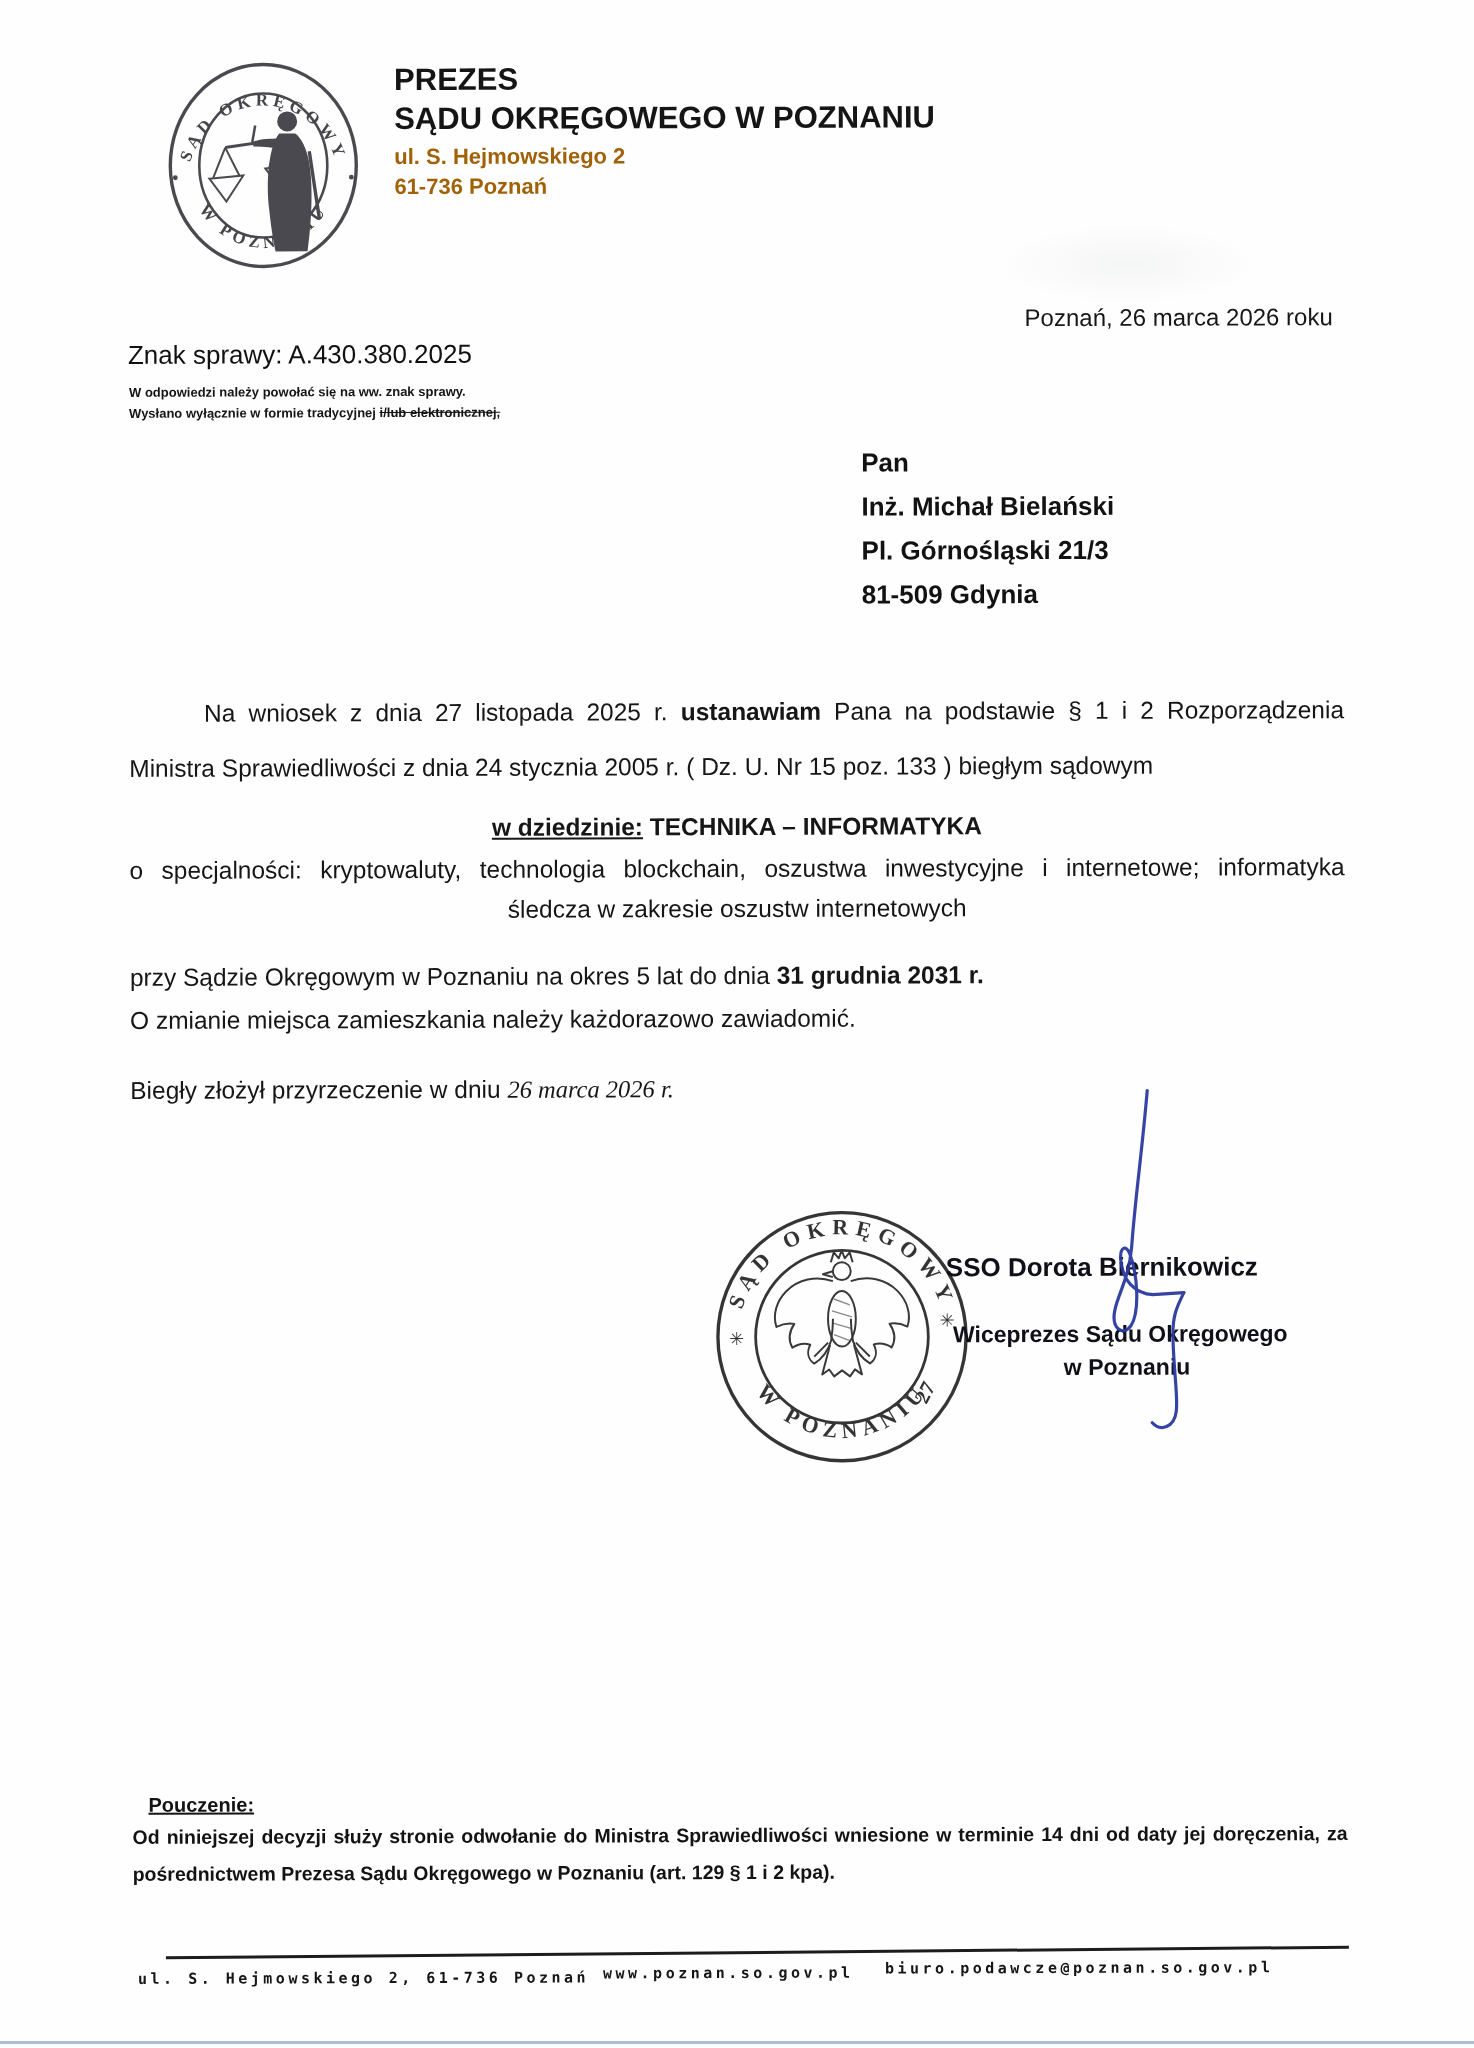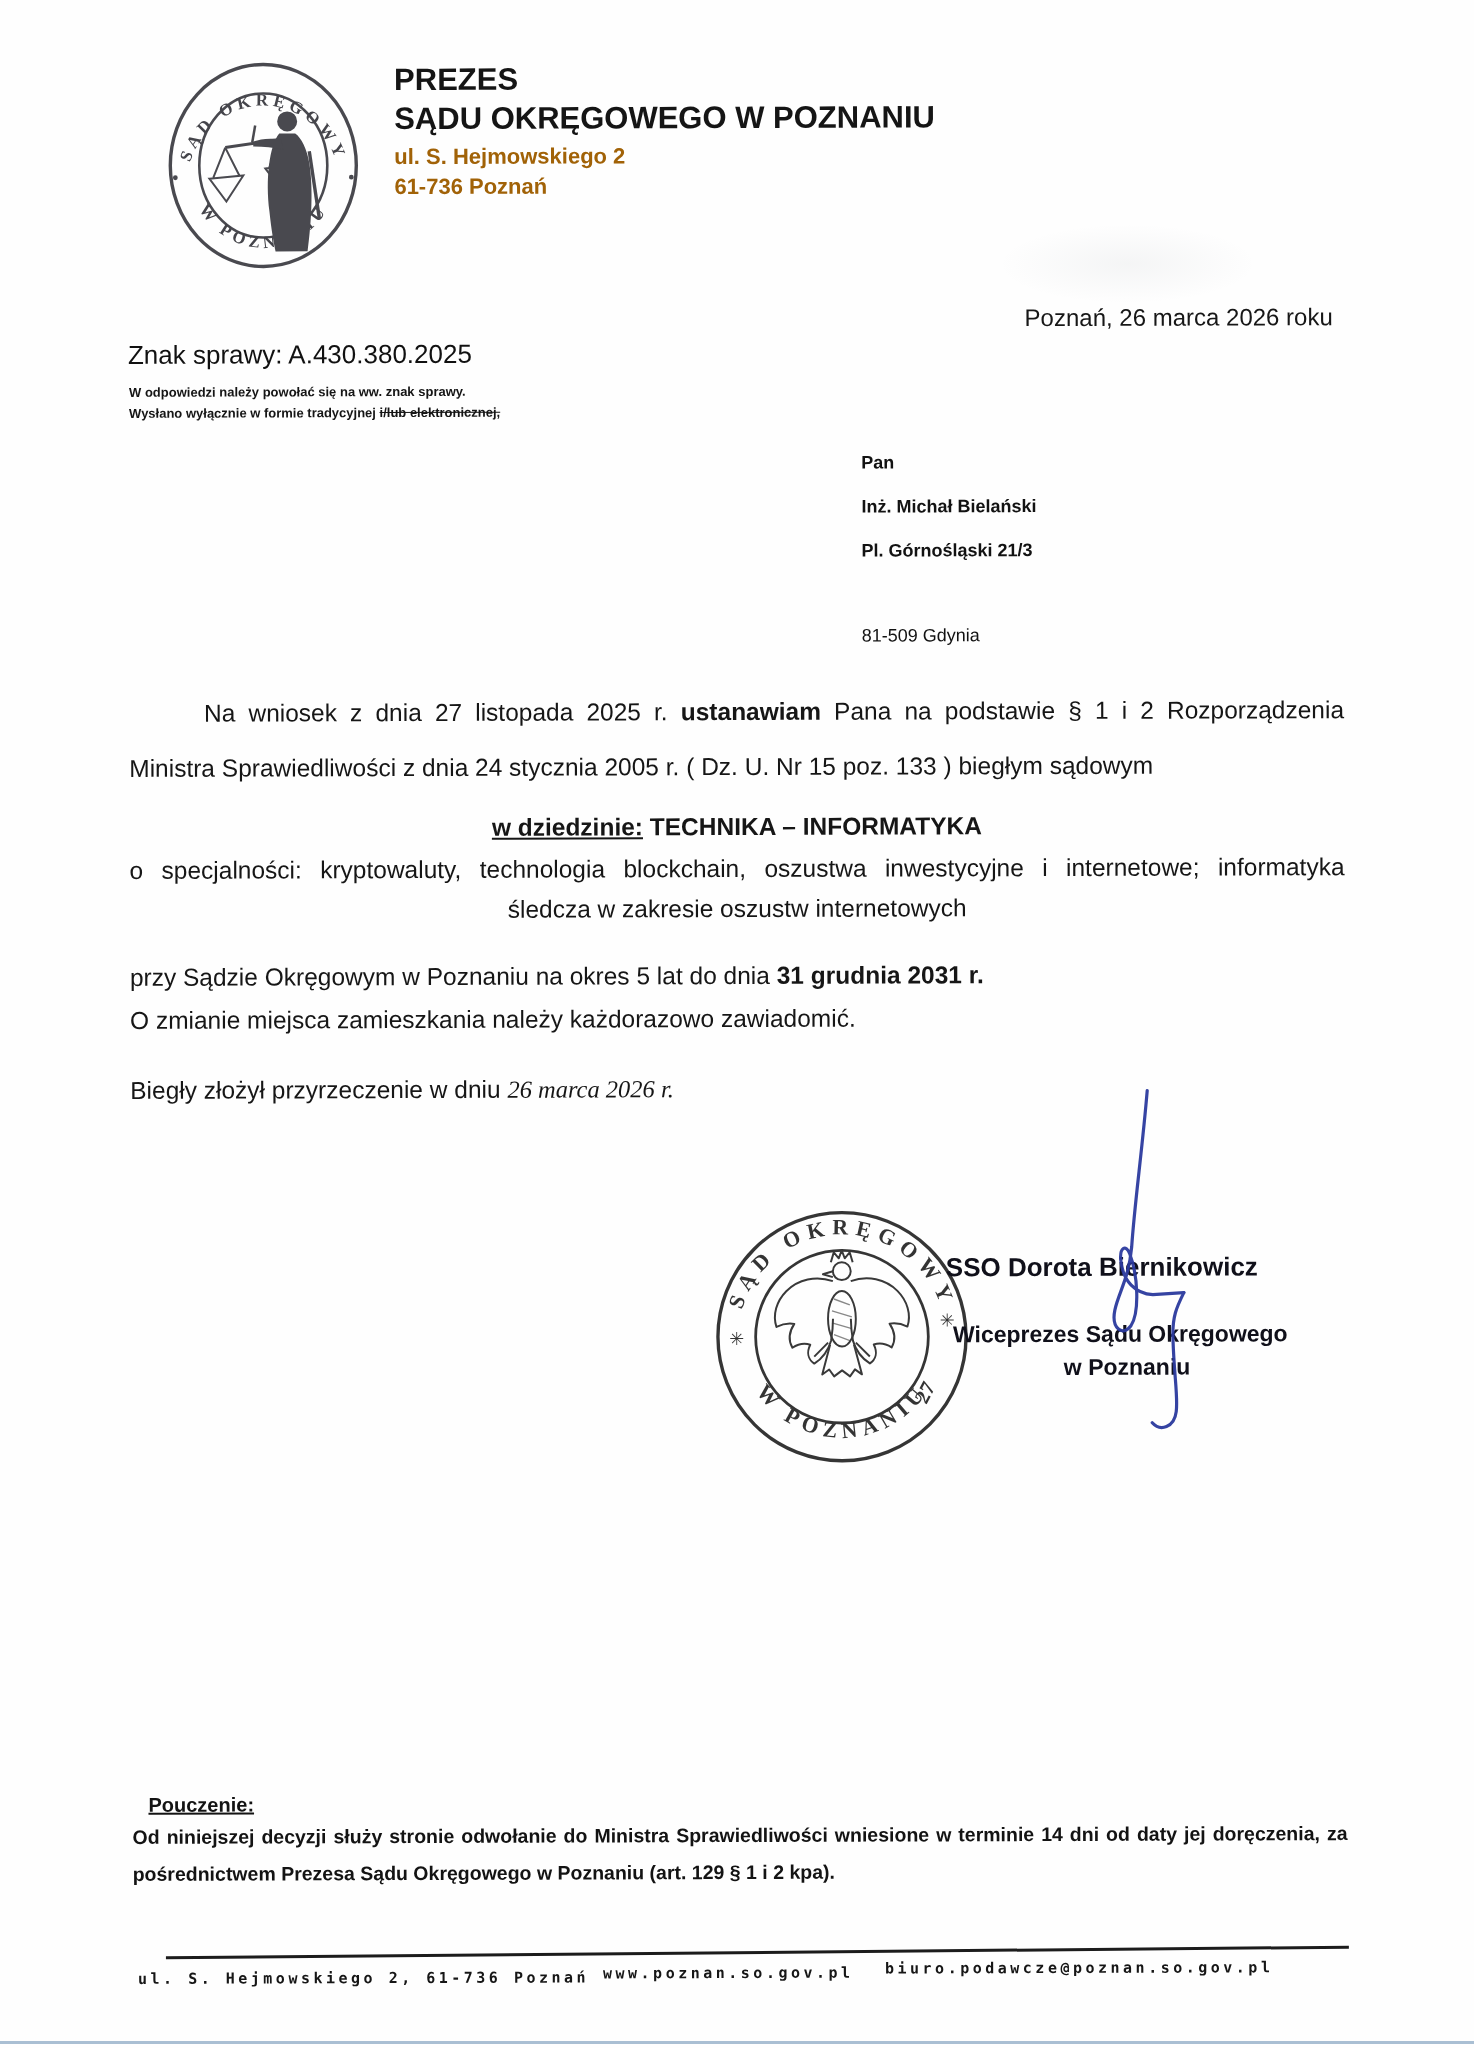--- a/index.html
+++ b/index.html
@@ -13,21 +13,21 @@
   
   .hdr-line1,.hdr-line2{font-weight:bold;font-size:31px;line-height:38px;color:#151515;}
   .hdr-addr{font-weight:bold;font-size:22px;line-height:30px;color:#a16207;}
   
   .dateline{font-size:24px;color:#171717;}
   
   .znak{font-size:26px;color:#111;}
   .znak-note{font-size:13px;font-weight:bold;color:#151515;line-height:20px;}
   .strike{text-decoration:line-through;text-align:center;}
   
-  .rcp{font-size:18px;line-height:44px;color:#121212;}
+  .rcp{font-size:26px;line-height:44px;color:#121212;}
   .rcp .b{font-weight:bold;}
   
   .bodyline{font-size:24.5px;color:#161616;white-space:nowrap;}
   .bodyline.j{white-space:normal;text-align:justify;text-align-last:justify;}
   .bodyline.c{white-space:normal;text-align:center;}
   .bd{font-weight:bold;}
   .it{font-style:italic;font-family:Liberation Serif, serif;}
   .ul{text-decoration:underline;}
   
   .pz-h{font-size:20px;font-weight:bold;text-decoration:underline;color:#131313;}
@@ -90,21 +90,21 @@
   <div class="abs dateline" style="right:139px;top:305px;">Poznań, 26 marca 2026 roku</div>
 
   <div class="abs znak" style="left:130px;top:338px;">Znak sprawy: A.430.380.2025</div>
   <div class="abs znak-note" style="left:131px;top:381px;">W odpowiedzi należy powołać się na ww. znak sprawy.</div>
   <div class="abs znak-note" style="left:131px;top:402px;"><span>Wysłano wyłącznie w formie  tradycyjnej </span><span class="strike">i/lub elektronicznej,</span></div>
 
   <div class="abs rcp" style="left:863px;top:441px;">
     <div class="b">Pan</div>
     <div class="b">Inż. Michał Bielański</div>
     <div style="font-weight:600;">Pl. Górnośląski 21/3</div>
-    <div style="font-weight:400;margin-top:41px;">81-509 Gdynia</div>
+    <div style="font-weight:700;">81-509 Gdynia</div>
   </div>
 
   <div class="abs bodyline j" style="left:205px;top:698px;width:1140px;"><span>Na  wniosek z dnia 27 listopada 2025 r. </span><span class="bd">ustanawiam</span><span> Pana na podstawie § 1 i 2 Rozporządzenia</span></div>
   <div class="abs bodyline" style="left:130px;top:753px;">Ministra Sprawiedliwości z dnia 24 stycznia 2005 r. ( Dz. U. Nr 15 poz. 133 ) biegłym sądowym</div>
 
   <div class="abs bodyline c bd" style="left:130px;top:813px;width:1215px;"><span class="ul">w dziedzinie:</span><span> TECHNIKA – INFORMATYKA</span></div>
 
   <div class="abs bodyline j" style="left:130px;top:855px;width:1215px;">o specjalności: kryptowaluty, technologia blockchain, oszustwa inwestycyjne i internetowe; informatyka</div>
   <div class="abs bodyline c" style="left:130px;top:895px;width:1215px;">śledcza w zakresie oszustw internetowych</div>
 

